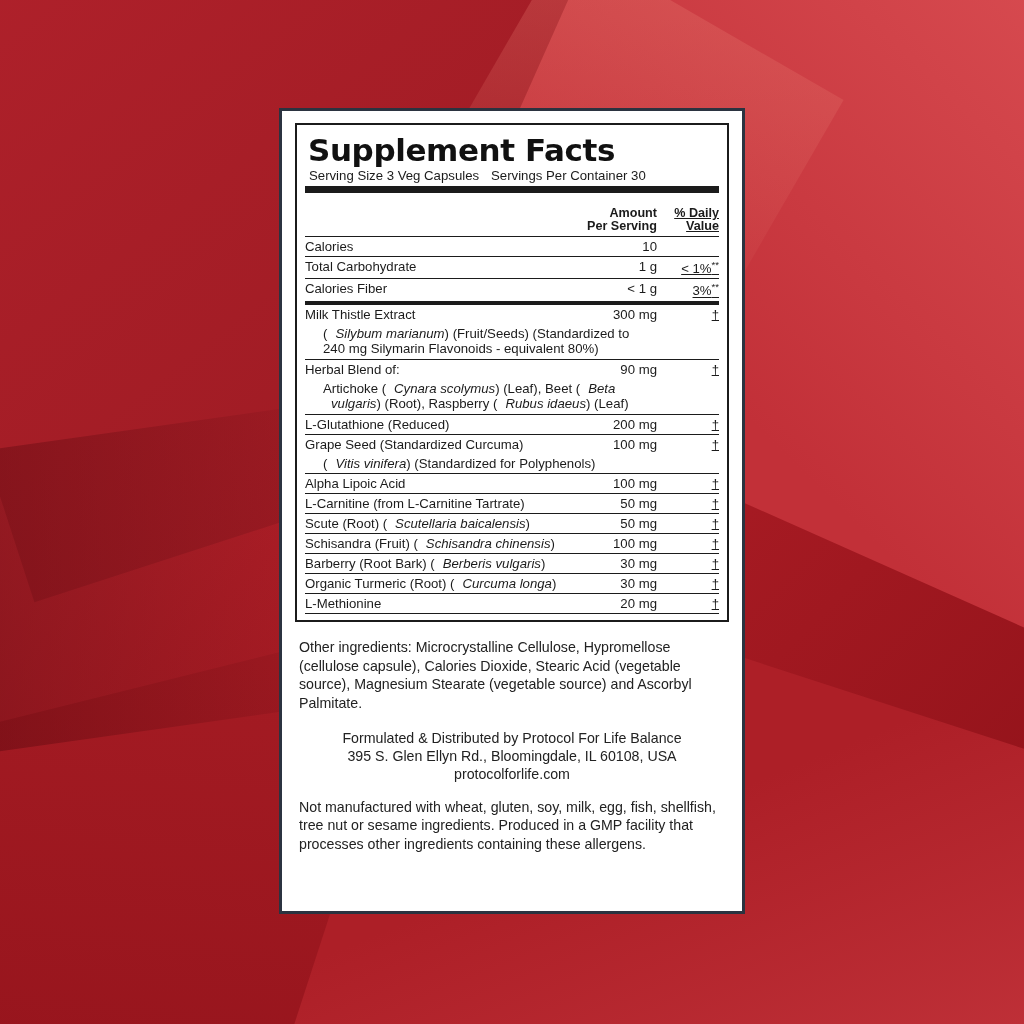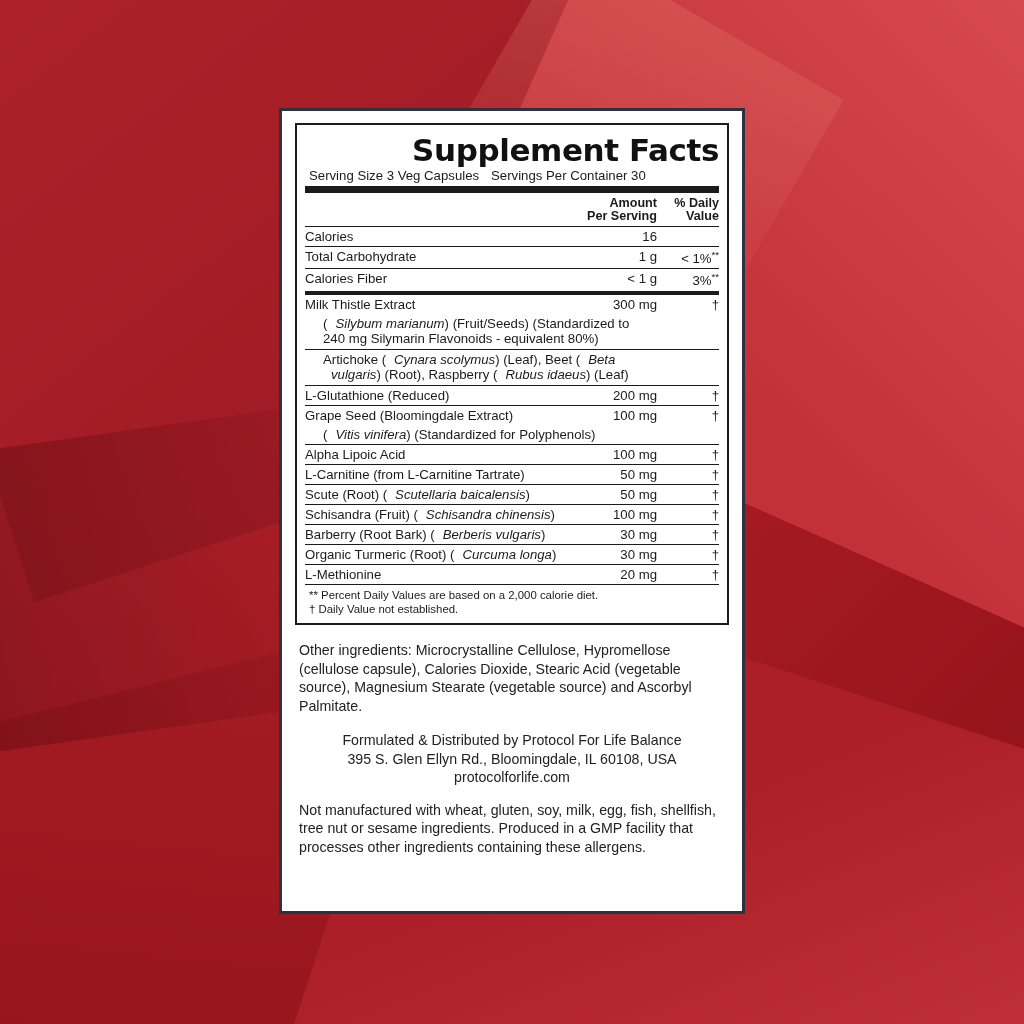--- a/index.html
+++ b/index.html
@@ -77,21 +77,20 @@
     background: #fff;
   }
   #sf-title {
     font-family: "DejaVu Sans", sans-serif;
     font-weight: bold;
     font-size: 31px;
     line-height: 34px;
     letter-spacing: -0.4px;
     color: #111;
     margin: 2px 0 1px 3px;
-    text-align: right;
   }
   #sf-serving {
     font-size: 13.2px;
     color: #1b1b1b;
     margin: 0 0 3px 4px;
     white-space: nowrap;
   }
   #sf-serving .gap { display: inline-block; width: 12px; }
 
   .rule-thick { height: 7px; background: #1b1b1b; margin: 0 0 0 0; }
@@ -102,27 +101,27 @@
     border-collapse: collapse;
     font-size: 13.2px;
     color: #1b1b1b;
   }
   table.sf td {
     vertical-align: top;
     padding: 2px 0 2px 0;
   }
   td.nm { padding-left: 4px; }
   td.amt { text-align: right; width: 92px; white-space: nowrap; padding-right: 4px; }
-  td.dv  { text-align: right; width: 62px; white-space: nowrap; padding-right: 3px; }
+  td.dv  { text-align: right; width: 62px; white-space: nowrap; padding-right: 3px; text-decoration: underline; }
 
   tr.hdr td {
     font-weight: bold;
     font-size: 12.6px;
     line-height: 13px;
-    padding-top: 4px;
+    padding-top: 14px;
     padding-bottom: 3px;
   }
   tr.line > td { border-bottom: 1px solid #1b1b1b; }
   tr.noline > td { border-bottom: none; }
   .indent { padding-left: 18px; }
   .cont { font-size: 13.2px; line-height: 15.5px; }
   .cont .ind2 { display: block; padding-left: 18px; }
   em { font-style: italic; margin-left: 8px; }
   .sup { font-size: 9.5px; vertical-align: super; }
 
@@ -178,21 +177,21 @@
             <span>Per Serving</span>
           </td>
           <td class="dv">
             <span>% Daily</span><br>
             <span>Value</span>
           </td>
         </tr>
 
         <tr class="line">
           <td class="nm">Calories</td>
-          <td class="amt">16</td>
+          <td class="amt">10</td>
           <td class="dv"></td>
         </tr>
 
         <tr class="line">
           <td class="nm">Total Carbohydrate</td>
           <td class="amt">1 g</td>
           <td class="dv">&lt; 1%<span class="sup">**</span></td>
         </tr>
 
         <tr class="line">
@@ -213,35 +212,40 @@
           <td class="amt">300 mg</td>
           <td class="dv">†</td>
         </tr>
         <tr class="line">
           <td class="nm cont" colspan="3">
             <span class="ind2">(<em>Silybum marianum</em>) (Fruit/Seeds) (Standardized to</span>
             <span class="ind2">240 mg Silymarin Flavonoids - equivalent 80%)</span>
           </td>
         </tr>
 
+        <tr class="noline">
+          <td class="nm">Herbal Blend of:</td>
+          <td class="amt">90 mg</td>
+          <td class="dv">†</td>
+        </tr>
         <tr class="line">
           <td class="nm cont" colspan="3">
             <span class="ind2">Artichoke (<em>Cynara scolymus</em>) (Leaf), Beet (<em>Beta</em></span>
             <span class="ind2"><em>vulgaris</em>) (Root), Raspberry (<em>Rubus idaeus</em>) (Leaf)</span>
           </td>
         </tr>
 
         <tr class="line">
           <td class="nm">L-Glutathione (Reduced)</td>
           <td class="amt">200 mg</td>
           <td class="dv">†</td>
         </tr>
 
         <tr class="noline">
-          <td class="nm">Grape Seed (Bloomingdale Extract)</td>
+          <td class="nm">Grape Seed (Standardized Curcuma)</td>
           <td class="amt">100 mg</td>
           <td class="dv">†</td>
         </tr>
         <tr class="line">
           <td class="nm cont" colspan="3">
             <span class="ind2">(<em>Vitis vinifera</em>) (Standardized for Polyphenols)</span>
           </td>
         </tr>
 
         <tr class="line">
@@ -281,24 +285,20 @@
         </tr>
 
         <tr class="line">
           <td class="nm">L-Methionine</td>
           <td class="amt">20 mg</td>
           <td class="dv">†</td>
         </tr>
       </tbody>
     </table>
 
-    <div id="sf-footnotes">
-      <div>** Percent Daily Values are based on a 2,000 calorie diet.</div>
-      <div>† Daily Value not established.</div>
-    </div>
   </div>
 
   <div class="block" id="other-ing">Other ingredients: Microcrystalline Cellulose, Hypromellose (cellulose capsule), Calories Dioxide, Stearic Acid (vegetable source), Magnesium Stearate (vegetable source) and Ascorbyl Palmitate.</div>
 
   <div class="block center" id="distrib">
     <div>Formulated &amp; Distributed by Protocol For Life Balance</div>
     <div>395 S. Glen Ellyn Rd., Bloomingdale, IL 60108, USA</div>
     <div>protocolforlife.com</div>
   </div>
 

